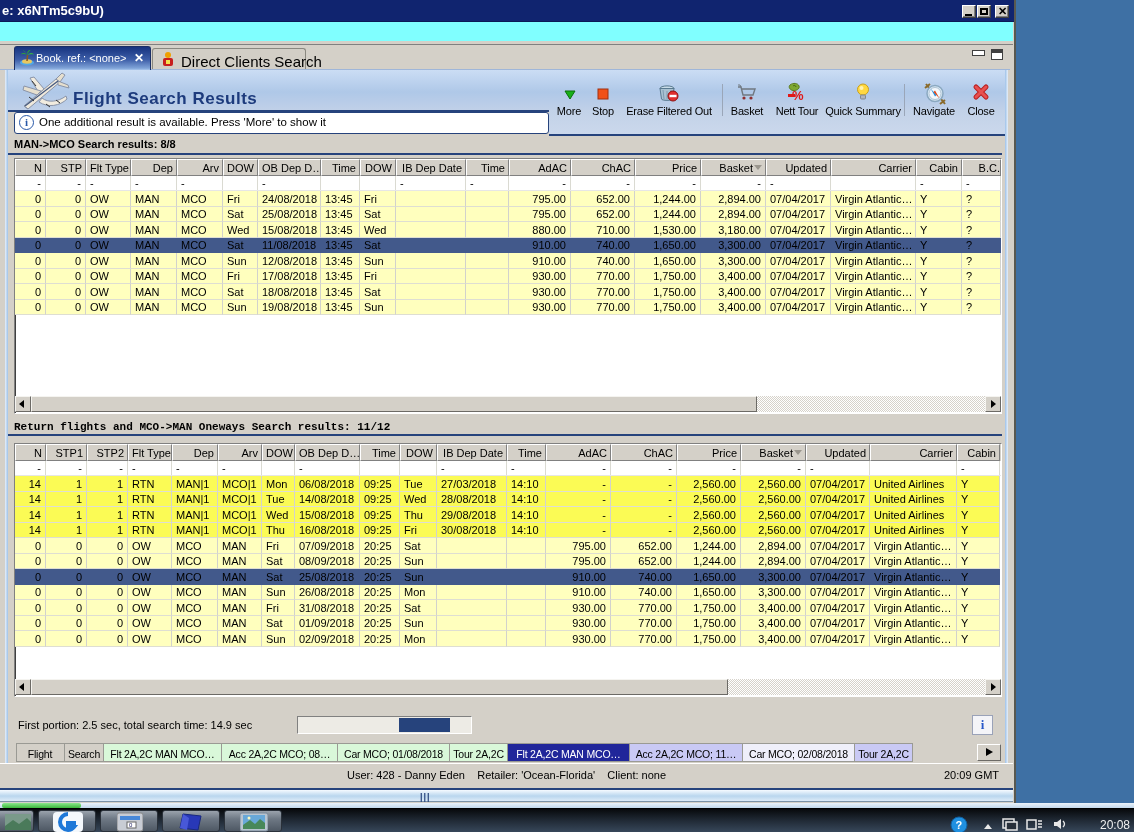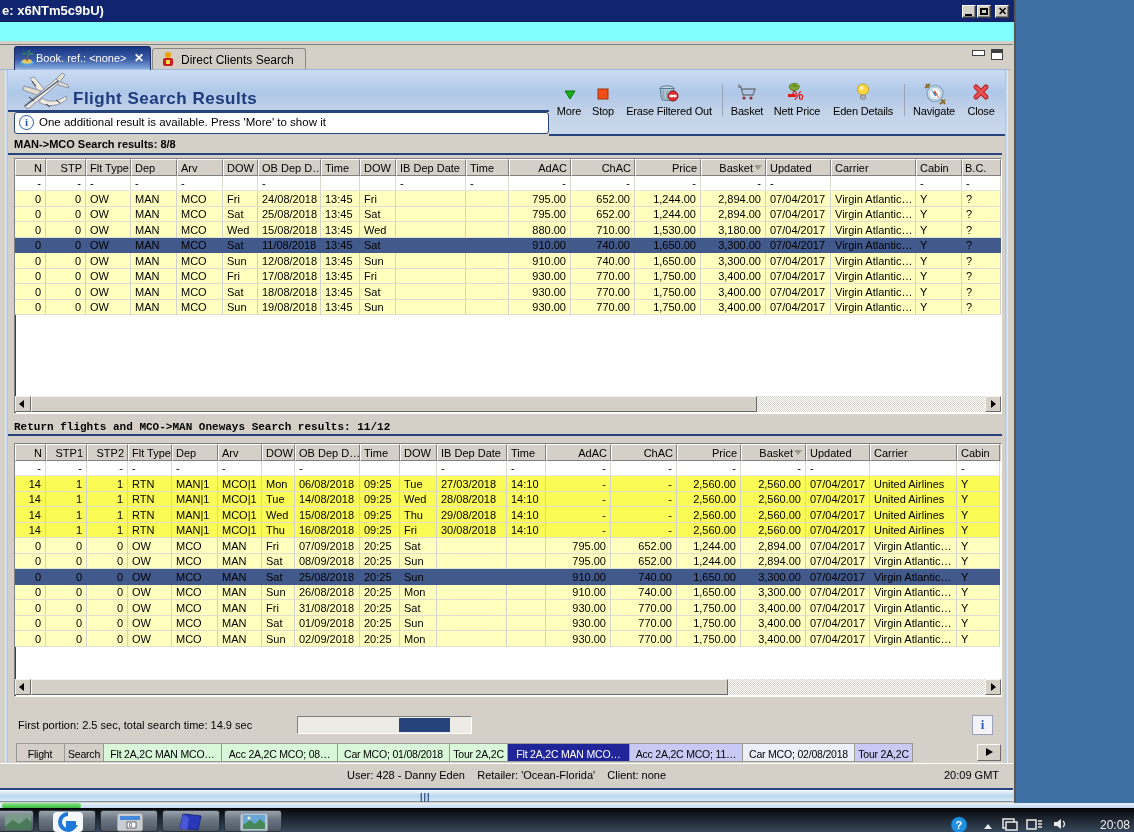--- a/index.html
+++ b/index.html
@@ -1,19 +1,19 @@
 <!DOCTYPE html>
 <html><head><meta charset="utf-8"><style>
 *{margin:0;padding:0;box-sizing:border-box;}
 html,body{width:1134px;height:832px;overflow:hidden;}
 body{font-family:"Liberation Sans",sans-serif;background:#3E70A4;position:relative;}
 .abs{position:absolute;}
 .tbl{position:absolute;left:14px;width:988px;background:#fff;border:1px solid #808080;border-right:1px solid #fff;border-bottom:1px solid #fff;box-shadow:inset 1px 1px 0 #404040;}
 .hrow{display:flex;height:17px;background:#D4D0C8;}
-.hcell{height:17px;font-size:11px;color:#000;background:#D4D0C8;border-top:1px solid #FFFFFF;border-left:1px solid #FFFFFF;border-right:1px solid #808080;border-bottom:1px solid #808080;padding:2px 3px 0 3px;white-space:nowrap;overflow:hidden;position:relative;}
+.hcell{height:17px;font-size:11px;color:#000;background:#D4D0C8;border-top:1px solid #FFFFFF;border-left:1px solid #FFFFFF;border-right:1px solid #808080;border-bottom:1px solid #808080;padding:2px 3px 0 3px;white-space:nowrap;overflow:hidden;position:relative;text-align:right;}
 .frow{display:flex;height:15px;background:#fff;border-bottom:1px solid #E6E6E6;}
 .fcell{height:14px;font-size:11px;padding:1px 4px 0 4px;border-right:1px solid #DADAD2;white-space:nowrap;overflow:hidden;}
 .drow{display:flex;height:15.5px;}
 .dcell{font-size:11px;padding:1.5px 4px 0 4px;border-right:1px solid #D2D2CC;border-bottom:1px solid #DEDED2;white-space:nowrap;overflow:hidden;}
 .sel .dcell{background:#42598B !important;border-right:1px solid #42598B;border-bottom:1px solid #42598B;}
 .lbl{position:absolute;left:14px;font-size:11px;font-weight:bold;color:#000;}
 .nvline{position:absolute;left:8px;width:994px;height:2px;background:#26437C;}
 .sbar{position:absolute;height:16px;background-color:#FFFFFF;background-image:linear-gradient(45deg,#D6D2CA 25%,transparent 25%,transparent 75%,#D6D2CA 75%),linear-gradient(45deg,#D6D2CA 25%,transparent 25%,transparent 75%,#D6D2CA 75%);background-size:2px 2px;background-position:0 0,1px 1px;}
 .sbtn{position:absolute;width:16px;height:16px;background:#D4D0C8;border:1px solid;border-color:#F5F4F0 #6C6A66 #6C6A66 #F5F4F0;}
 .tri{position:absolute;width:0;height:0;}
@@ -34,21 +34,21 @@
 <div class="abs" style="left:0;top:45px;width:1010px;height:25px;background:#D4D0C8;"></div>
 <div class="abs" style="left:972px;top:50px;width:13px;height:6px;border:1px solid #404040;background:#fff;"></div>
 <div class="abs" style="left:991px;top:49px;width:12px;height:11px;border:1px solid #404040;background:#fff;"></div>
 <div class="abs" style="left:991px;top:49px;width:12px;height:4px;background:#404040;border:1px solid #404040;"></div>
 <div class="abs" style="left:152px;top:48px;width:154px;height:22px;background:#D2CEC6;border:1px solid #8A8880;border-bottom:none;border-radius:3px 3px 0 0;"></div>
 <svg class="abs" style="left:160px;top:51px;" width="16" height="16">
     <circle cx="8" cy="4" r="3" fill="#F0A000"></circle>
     <rect x="3" y="7" width="10" height="8" rx="2" fill="#C81E1E"></rect>
     <rect x="6" y="9" width="4" height="4" fill="#F5E050"></rect>
   </svg>
-<div class="abs" style="left:181px;top:53px;font-size:12px;color:#000;">Direct Clients Search</div>
+<div class="abs" style="left:181px;top:53px;font-size:15px;color:#000;">Direct Clients Search</div>
 <div class="abs" style="left:0;top:69px;width:1010px;height:1px;background:#9FB6D9;"></div>
 <div class="abs" style="left:14px;top:46px;width:137px;height:24px;background:linear-gradient(#16337F,#3D5EA8 55%,#7FA3D8 92%,#A8C6EC);border:1px solid #1B2F66;border-bottom:none;border-radius:3px 3px 0 0;"></div>
 <svg class="abs" style="left:19px;top:49px;" width="17" height="17">
     <ellipse cx="8" cy="13.5" rx="7" ry="3" fill="#4FA8E8"></ellipse>
     <ellipse cx="8" cy="12.5" rx="5" ry="2.2" fill="#E8C860"></ellipse>
     <path d="M8 12 L8.6 6" stroke="#8A5A20" stroke-width="1.6" fill="none"></path>
     <path d="M8.6 6 C6 3.4,3.4 3.4,1.8 5.4 C4.6 4.6,6.6 5.2,8.6 6 Z" fill="#2E9E3E"></path>
     <path d="M8.6 6 C11 3.4,13.8 3.6,15 5.8 C12.4 4.8,10.4 5.4,8.6 6 Z" fill="#35B048"></path>
     <path d="M8.6 6 C7.6 2.8,9.4 0.8,11.8 1 C9.8 2,9 4,8.6 6 Z" fill="#2E9E3E"></path>
     <path d="M8.6 6 C6.8 3.2,5.2 1.4,3.6 1.6 C5.6 2.4,7.4 4.2,8.6 6 Z" fill="#35B048"></path>
@@ -75,22 +75,22 @@
 </g>
 <path d="M3 34 L36 9" stroke="#44587E" stroke-width="1.2" fill="none"></path>
 <path d="M2 34 L6 37" stroke="#8A94A8" fill="none"></path>
 <path d="M7 25 l5 4 M24 32 l4 3 M34 28 l4 3 M10 9 l4 5" stroke="#333" stroke-width="1"></path>
 </svg>
 <div class="abs" style="left:73px;top:89px;font-size:17px;font-weight:bold;color:#1D3B7D;letter-spacing:0.5px;">Flight Search Results</div>
 <div class="abs" style="left:569px;top:105px;transform:translateX(-50%);font-size:11px;letter-spacing:-0.2px;color:#000;white-space:nowrap;">More</div>
 <div class="abs" style="left:603px;top:105px;transform:translateX(-50%);font-size:11px;letter-spacing:-0.2px;color:#000;white-space:nowrap;">Stop</div>
 <div class="abs" style="left:669px;top:105px;transform:translateX(-50%);font-size:11px;letter-spacing:-0.2px;color:#000;white-space:nowrap;">Erase Filtered Out</div>
 <div class="abs" style="left:747px;top:105px;transform:translateX(-50%);font-size:11px;letter-spacing:-0.2px;color:#000;white-space:nowrap;">Basket</div>
-<div class="abs" style="left:797px;top:105px;transform:translateX(-50%);font-size:11px;letter-spacing:-0.2px;color:#000;white-space:nowrap;">Nett Price</div>
-<div class="abs" style="left:863px;top:105px;transform:translateX(-50%);font-size:11px;letter-spacing:-0.2px;color:#000;white-space:nowrap;">Eden Details</div>
+<div class="abs" style="left:797px;top:105px;transform:translateX(-50%);font-size:11px;letter-spacing:-0.2px;color:#000;white-space:nowrap;">Nett Tour</div>
+<div class="abs" style="left:863px;top:105px;transform:translateX(-50%);font-size:11px;letter-spacing:-0.2px;color:#000;white-space:nowrap;">Quick Summary</div>
 <div class="abs" style="left:934px;top:105px;transform:translateX(-50%);font-size:11px;letter-spacing:-0.2px;color:#000;white-space:nowrap;">Navigate</div>
 <div class="abs" style="left:981px;top:105px;transform:translateX(-50%);font-size:11px;letter-spacing:-0.2px;color:#000;white-space:nowrap;">Close</div>
 <div class="abs" style="left:722px;top:84px;width:1px;height:32px;background:#9aa6b8;"></div>
 <div class="abs" style="left:904px;top:84px;width:1px;height:32px;background:#9aa6b8;"></div>
 <svg class="abs" style="left:562px;top:87px;" width="16" height="16">
     <path d="M3 4 L13 4 L8 12 Z" fill="#18B018" stroke="#0A700A"></path>
   </svg>
 <svg class="abs" style="left:595px;top:86px;" width="16" height="16">
     <rect x="3" y="3" width="10" height="10" fill="#F05018" stroke="#A03010"></rect>
   </svg>

